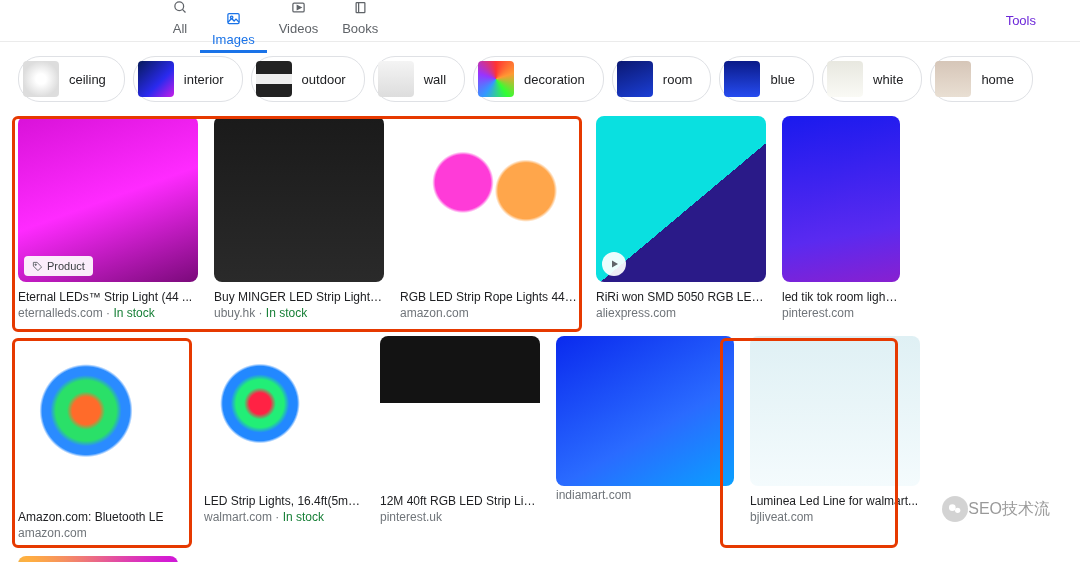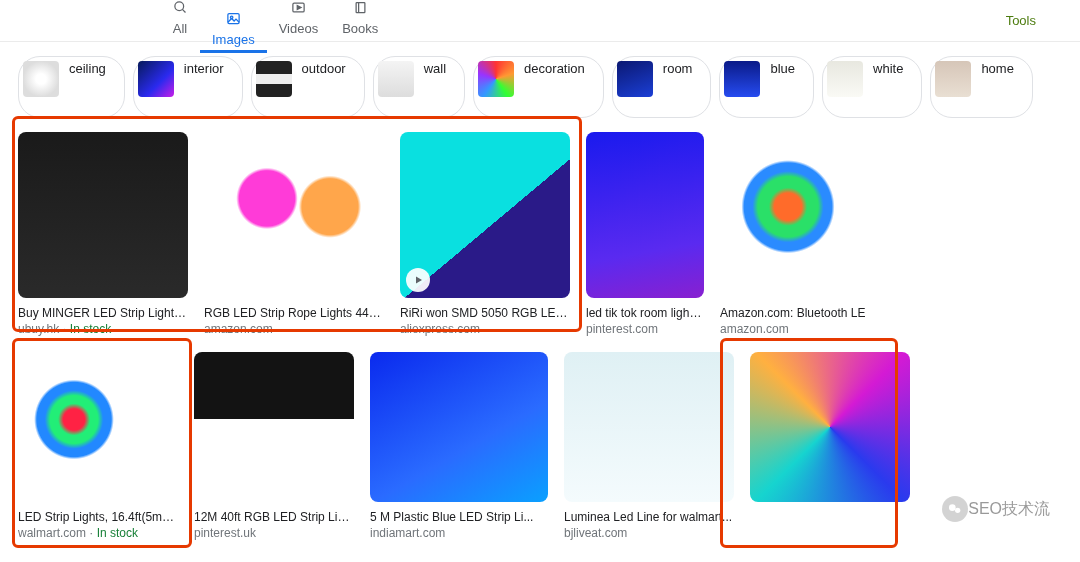--- a/index.html
+++ b/index.html
@@ -3,24 +3,24 @@
 <meta charset="utf-8">
 <style>
   * { margin: 0; padding: 0; box-sizing: border-box; }
   body { font-family: Arial, sans-serif; font-size: 13px; color: #202124; background: #fff; width: 1080px; }
   
   .tabs { display: flex; align-items: center; padding: 0 20px 0 160px; border-bottom: 1px solid #ebebeb; height: 42px; }
   .tab { display: flex; align-items: center; gap: 5px; padding: 0 12px; height: 42px; color: #5f6368; cursor: pointer; border-bottom: 3px solid transparent; flex-direction: column; }
   .tab.active { color: #1a73e8; border-bottom: 3px solid #1a73e8; margin-top: 22px; }
   .tab-icon { width: 16px; height: 16px; display: flex; align-items: center; justify-content: center; }
   .tabs-spacer { flex: 1; }
-  .tools { color: #4d7c0f; padding: 0 24px; cursor: pointer; }
+  .tools { color: #6d28d9; padding: 0 24px; cursor: pointer; }
 
   .chips { display: flex; gap: 8px; padding: 14px 18px; overflow: hidden; }
-  .chip { display: flex; gap: 10px; border: 1px solid #dfe1e5; border-radius: 22px; padding: 4px 18px 20px 4px; cursor: pointer; flex-shrink: 0; }
+  .chip { display: flex; align-items: center; gap: 10px; border: 1px solid #dfe1e5; border-radius: 22px; padding: 4px 18px 4px 4px; cursor: pointer; flex-shrink: 0; }
   .chip-thumb { width: 36px; height: 36px; border-radius: 4px; flex-shrink: 0; }
   .chip-label { font-size: 13px; color: #202124; }
 
   .grid { display: flex; flex-wrap: wrap; gap: 16px; padding: 0 18px 20px 18px; align-items: flex-start; }
   .card { width: auto; flex-shrink: 0; }
   .thumb { height: 166px; border-radius: 8px; background-size: cover; background-position: center; position: relative; }
   .row2 .thumb { height: 150px; }
   .badge { position: absolute; left: 6px; bottom: 6px; background: rgba(255,255,255,0.92); border-radius: 4px; padding: 4px 8px; font-size: 11px; display: flex; align-items: center; gap: 4px; color: #3c4043; }
   .badge.round { border-radius: 50%; width: 24px; height: 24px; padding: 0; justify-content: center; }
   .title { font-size: 12px; color: #202124; margin-top: 8px; white-space: nowrap; overflow: hidden; text-overflow: ellipsis; }
@@ -134,20 +134,30 @@
       <div class="chip-thumb t-white"></div>
       <span class="chip-label">white</span>
     </div>
     <div class="chip">
       <div class="chip-thumb t-home"></div>
       <span class="chip-label">home</span>
     </div>
   </div>
 
 <div class="grid">
+    <div class="card" style="width: 180px;">
+      <div class="thumb i0">
+        <div class="badge"><svg width="11" height="11" viewBox="0 0 24 24" fill="none" stroke="#5f6368" stroke-width="2">
+            <path d="M3 3h8l10 10-8 8L3 11z"></path>
+            <circle cx="8" cy="8" r="1.5" fill="#5f6368"></circle>
+          </svg>Product</div>
+      </div>
+      <div class="title" style="max-width:180px">Eternal LEDs™ Strip Light (44 ...</div>
+      <div class="meta" style="max-width:180px">eternalleds.com · <span class="stock">In stock</span></div>
+    </div>
     <div class="card" style="width: 170px;">
       <div class="thumb i1"></div>
       <div class="title" style="max-width:170px">Buy MINGER LED Strip Lights 1...</div>
       <div class="meta" style="max-width:170px">ubuy.hk · <span class="stock">In stock</span></div>
     </div>
     <div class="card" style="width: 180px;">
       <div class="thumb i2"></div>
       <div class="title" style="max-width:180px">RGB LED Strip Rope Lights 44-K...</div>
       <div class="meta" style="max-width:180px">amazon.com</div>
     </div>
@@ -177,21 +187,20 @@
       <div class="title" style="max-width:160px">LED Strip Lights, 16.4ft(5m) ...</div>
       <div class="meta" style="max-width:160px">walmart.com · <span class="stock">In stock</span></div>
     </div>
     <div class="card row2" style="width: 160px;">
       <div class="thumb i7"></div>
       <div class="title" style="max-width:160px">12M 40ft RGB LED Strip Lig...</div>
       <div class="meta" style="max-width:160px">pinterest.uk</div>
     </div>
     <div class="card row2" style="width: 178px;">
       <div class="thumb i8"></div>
-      <div class="title" style="max-width:178px">5 M Plastic Blue LED Strip Li...</div>
       <div class="meta" style="max-width:178px">indiamart.com</div>
     </div>
     <div class="card row2" style="width: 170px;">
       <div class="thumb i9"></div>
       <div class="title" style="max-width:170px">Luminea Led Line for walmart...</div>
       <div class="meta" style="max-width:170px">bjliveat.com</div>
     </div>
     <div class="card row2" style="width: 160px;">
       <div class="thumb i10"></div>
     </div>

